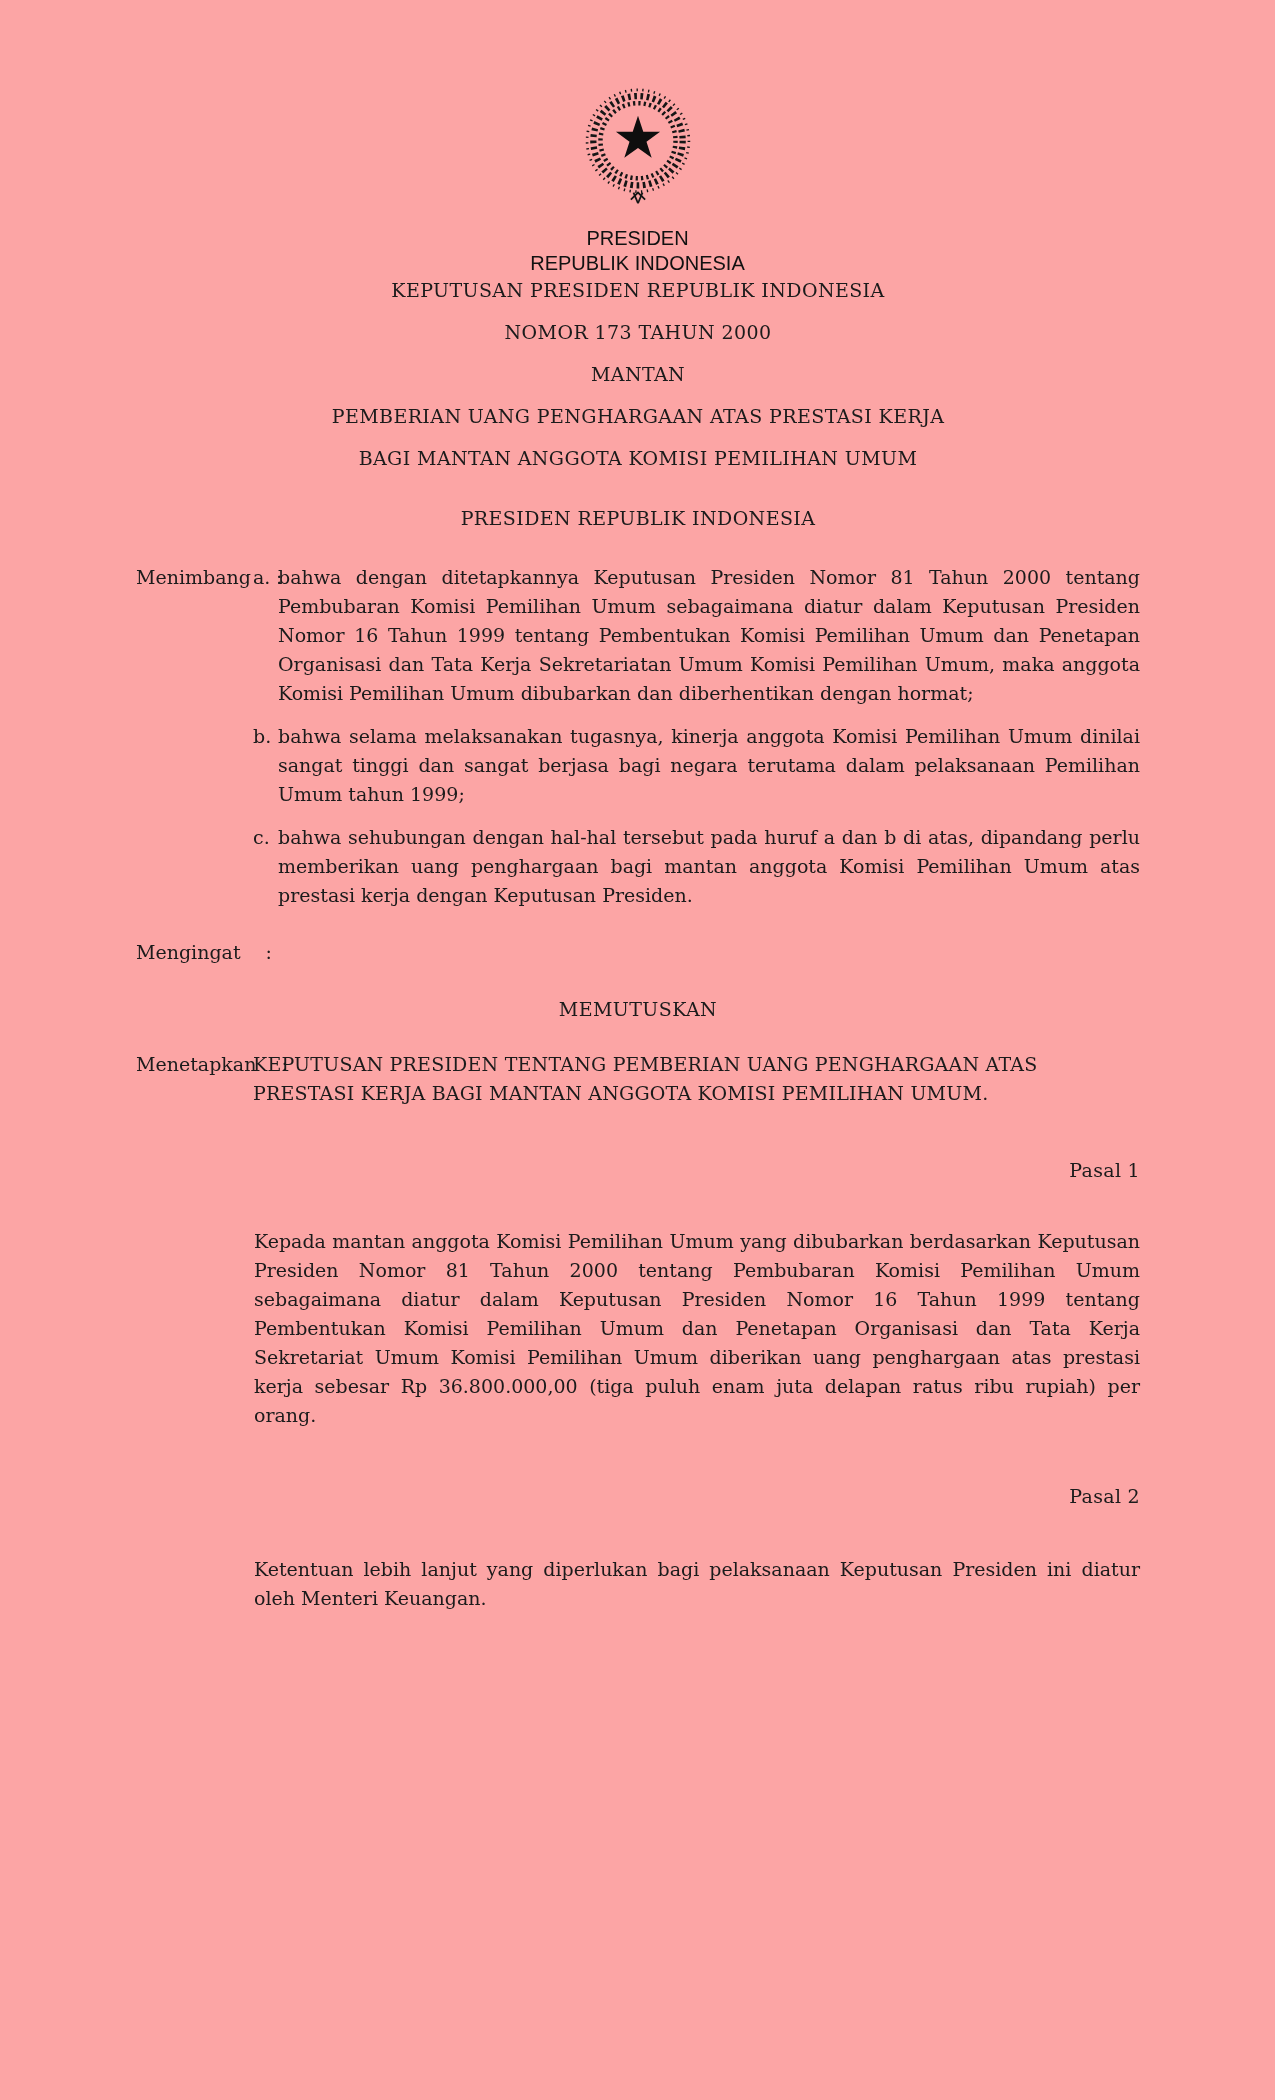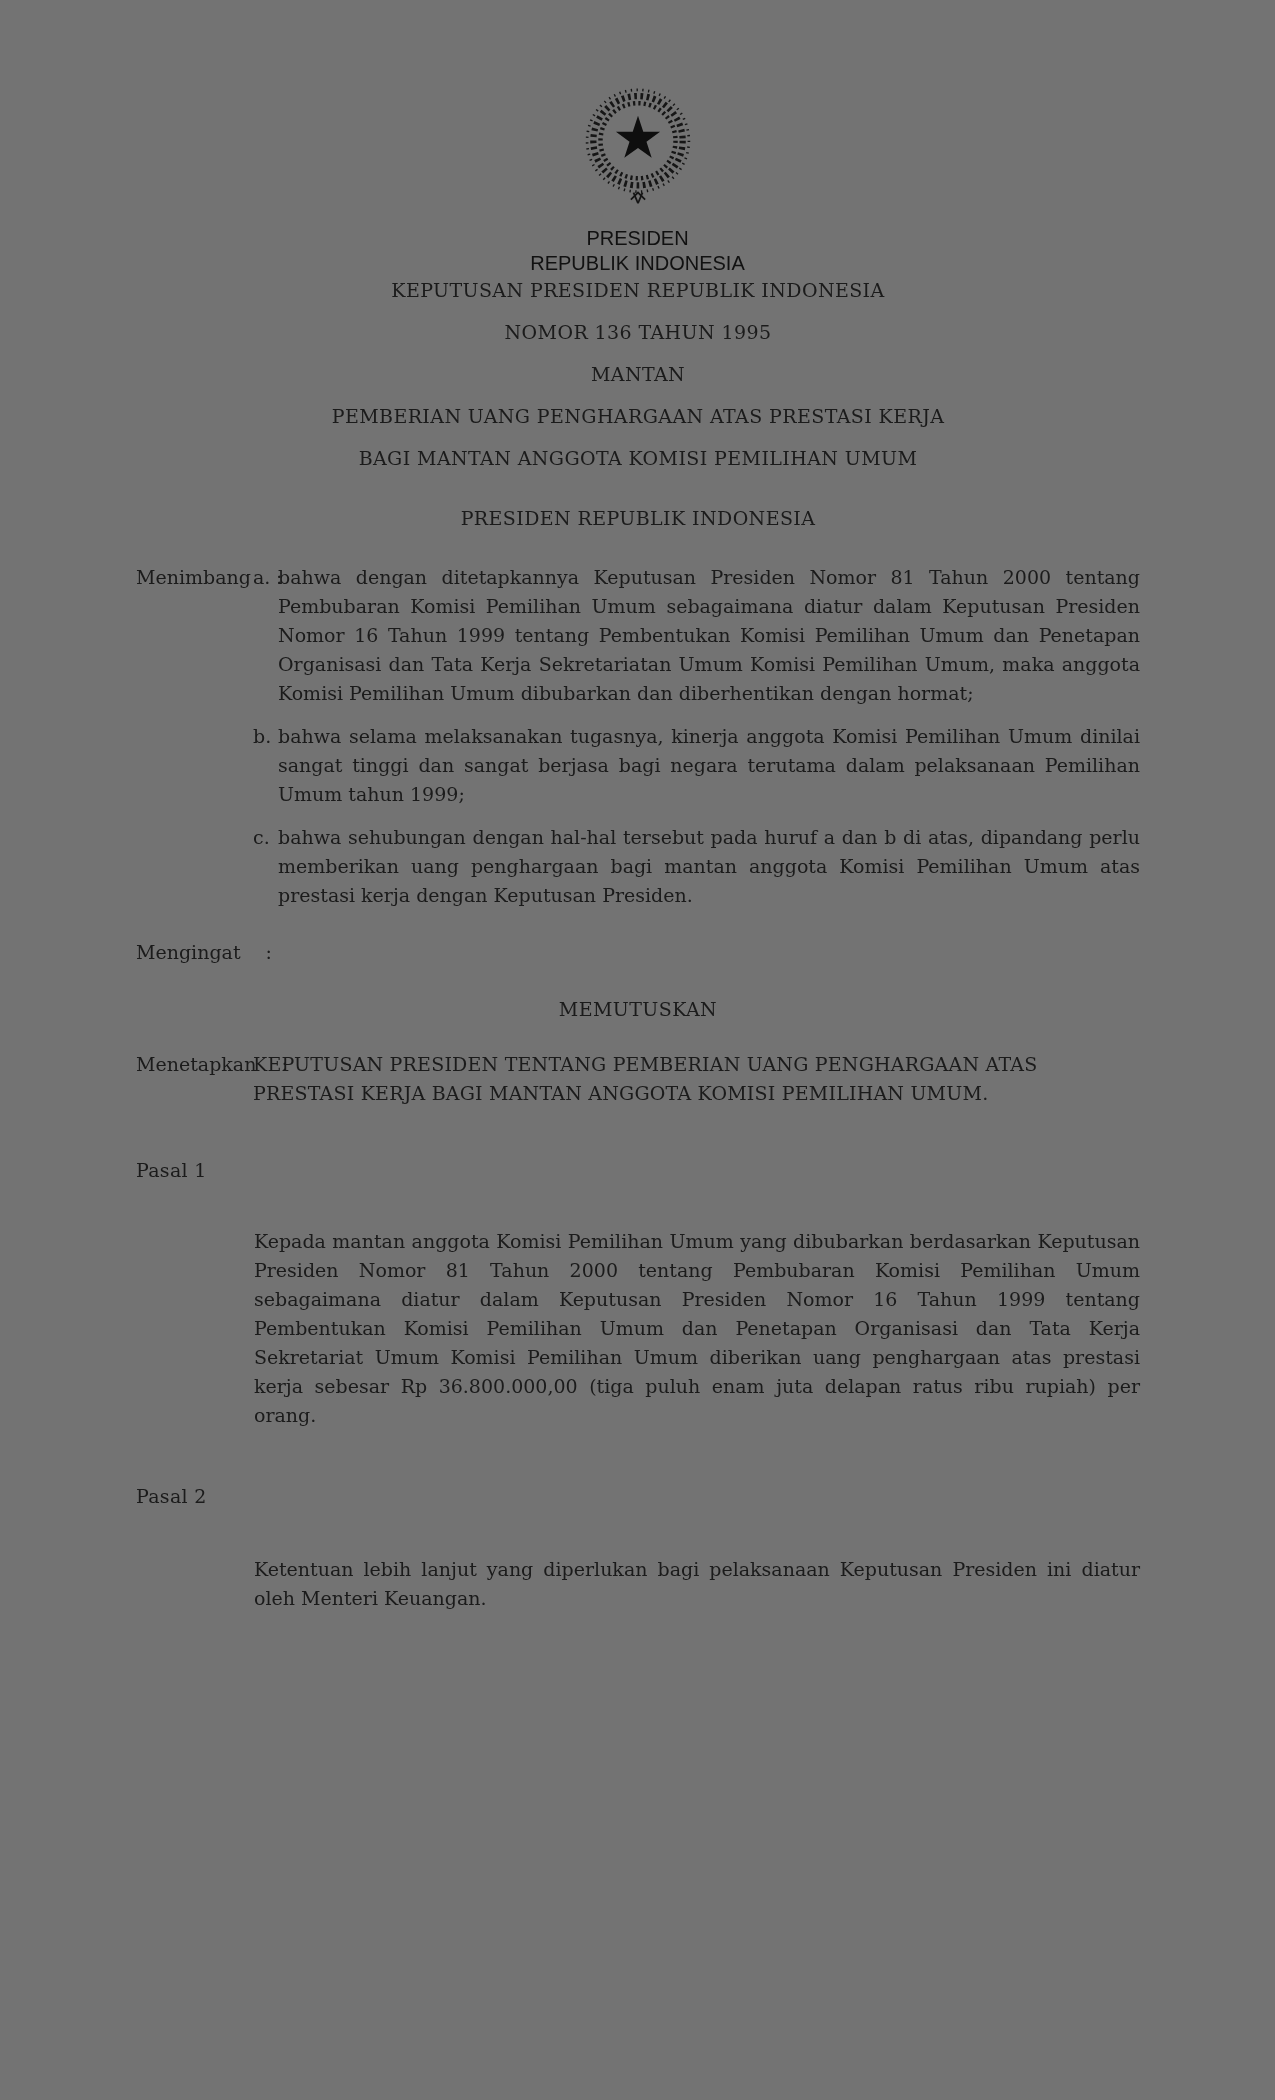--- a/index.html
+++ b/index.html
@@ -2,21 +2,21 @@
 <html><head>
 <meta charset="utf-8">
 <style>
   * { margin: 0; padding: 0; box-sizing: border-box; }
   html, body { background: #ffffff; }
   .page {
     position: relative;
     width: 1275px;
     height: 2100px;
     margin: 0 auto;
-    background: #737373;
+    background: #fca5a5;
     color: #1b1b1b;
     font-family: "DejaVu Serif", "Liberation Serif", serif;
     font-size: 19px;
     line-height: 29px;
   }
   .content { padding: 0 135px 0 136px; }
 
   
   .emblem-wrap { padding-top: 80px; text-align: center; }
   .emblem-svg { display: inline-block; }
@@ -64,21 +64,21 @@
   .memutuskan-heading {
     margin-top: 28px;
     margin-bottom: 26px;
     text-align: center;
     letter-spacing: 0.4px;
   }
 
   .menetapkan-text { letter-spacing: 0.2px; }
 
   
-  .pasal-heading { text-align: left; letter-spacing: 0.3px; }
+  .pasal-heading { text-align: right; letter-spacing: 0.3px; }
   .pasal1-heading { margin-top: 48px; margin-bottom: 42px; }
   .pasal2-heading { margin-top: 52px; margin-bottom: 44px; }
   .pasal-body { margin-left: 118px; text-align: justify; }
 </style>
 </head>
 <body>
 
 <div class="page">
 
   <div class="emblem-wrap">
@@ -100,21 +100,21 @@
     <div class="org-block">
       <div>PRESIDEN</div>
       <div>REPUBLIK INDONESIA</div>
     </div>
   </div>
 
   <div class="content">
 
     <div class="title-block">
       <div class="title-line">KEPUTUSAN PRESIDEN REPUBLIK INDONESIA</div>
-      <div class="title-line">NOMOR 136 TAHUN 1995</div>
+      <div class="title-line">NOMOR 173 TAHUN 2000</div>
       <div class="title-line">MANTAN</div>
       <div class="title-line">PEMBERIAN UANG PENGHARGAAN ATAS PRESTASI KERJA</div>
       <div class="title-line">BAGI MANTAN ANGGOTA KOMISI PEMILIHAN UMUM</div>
     </div>
 
     <div class="preamble-heading">PRESIDEN REPUBLIK INDONESIA</div>
 
     <div class="clause clause-menimbang">
       <div class="clause-label">
         <span>Menimbang</span>

